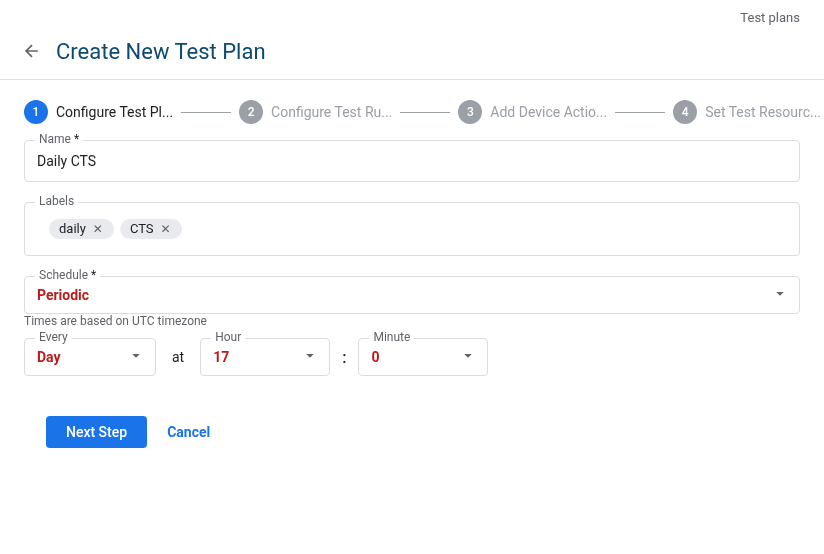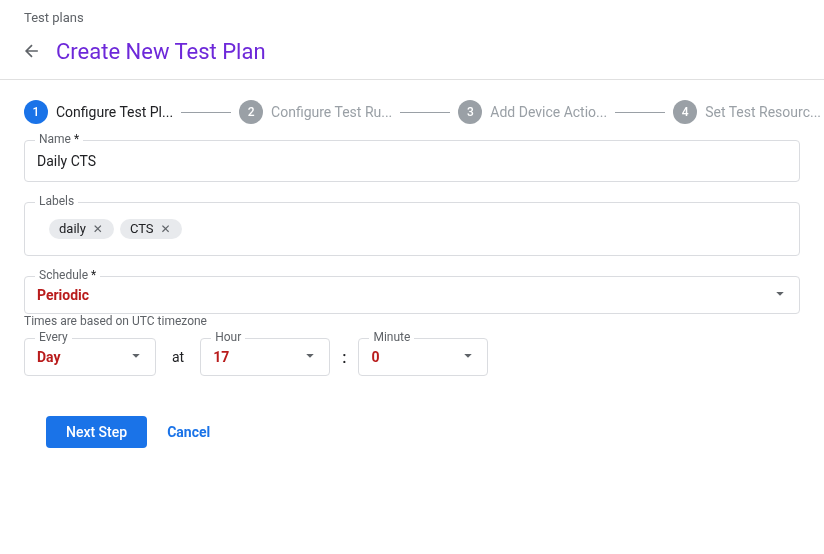--- a/index.html
+++ b/index.html
@@ -10,20 +10,21 @@
       background: #fff;
       width: 824px;
       height: 554px;
       overflow: hidden;
     }
 
     .breadcrumb-bar {
       padding: 10px 24px 6px 24px;
       font-size: 13px;
       color: #5f6368;
+      text-align: right;
     }
 
     .page-header {
       display: flex;
       align-items: center;
       padding: 4px 24px 12px 16px;
       border-bottom: 1px solid #e0e0e0;
     }
 
     .back-btn {
@@ -34,21 +35,21 @@
       padding: 6px;
       display: flex;
       align-items: center;
       border-radius: 50%;
       margin-right: 8px;
     }
 
     .page-title {
       font-size: 22px;
       font-weight: 400;
-      color: #6d28d9;
+      color: #0c4a6e;
     }
 
     .stepper {
       display: flex;
       align-items: center;
       padding: 20px 24px 16px 24px;
     }
 
     .step {
       display: flex;

